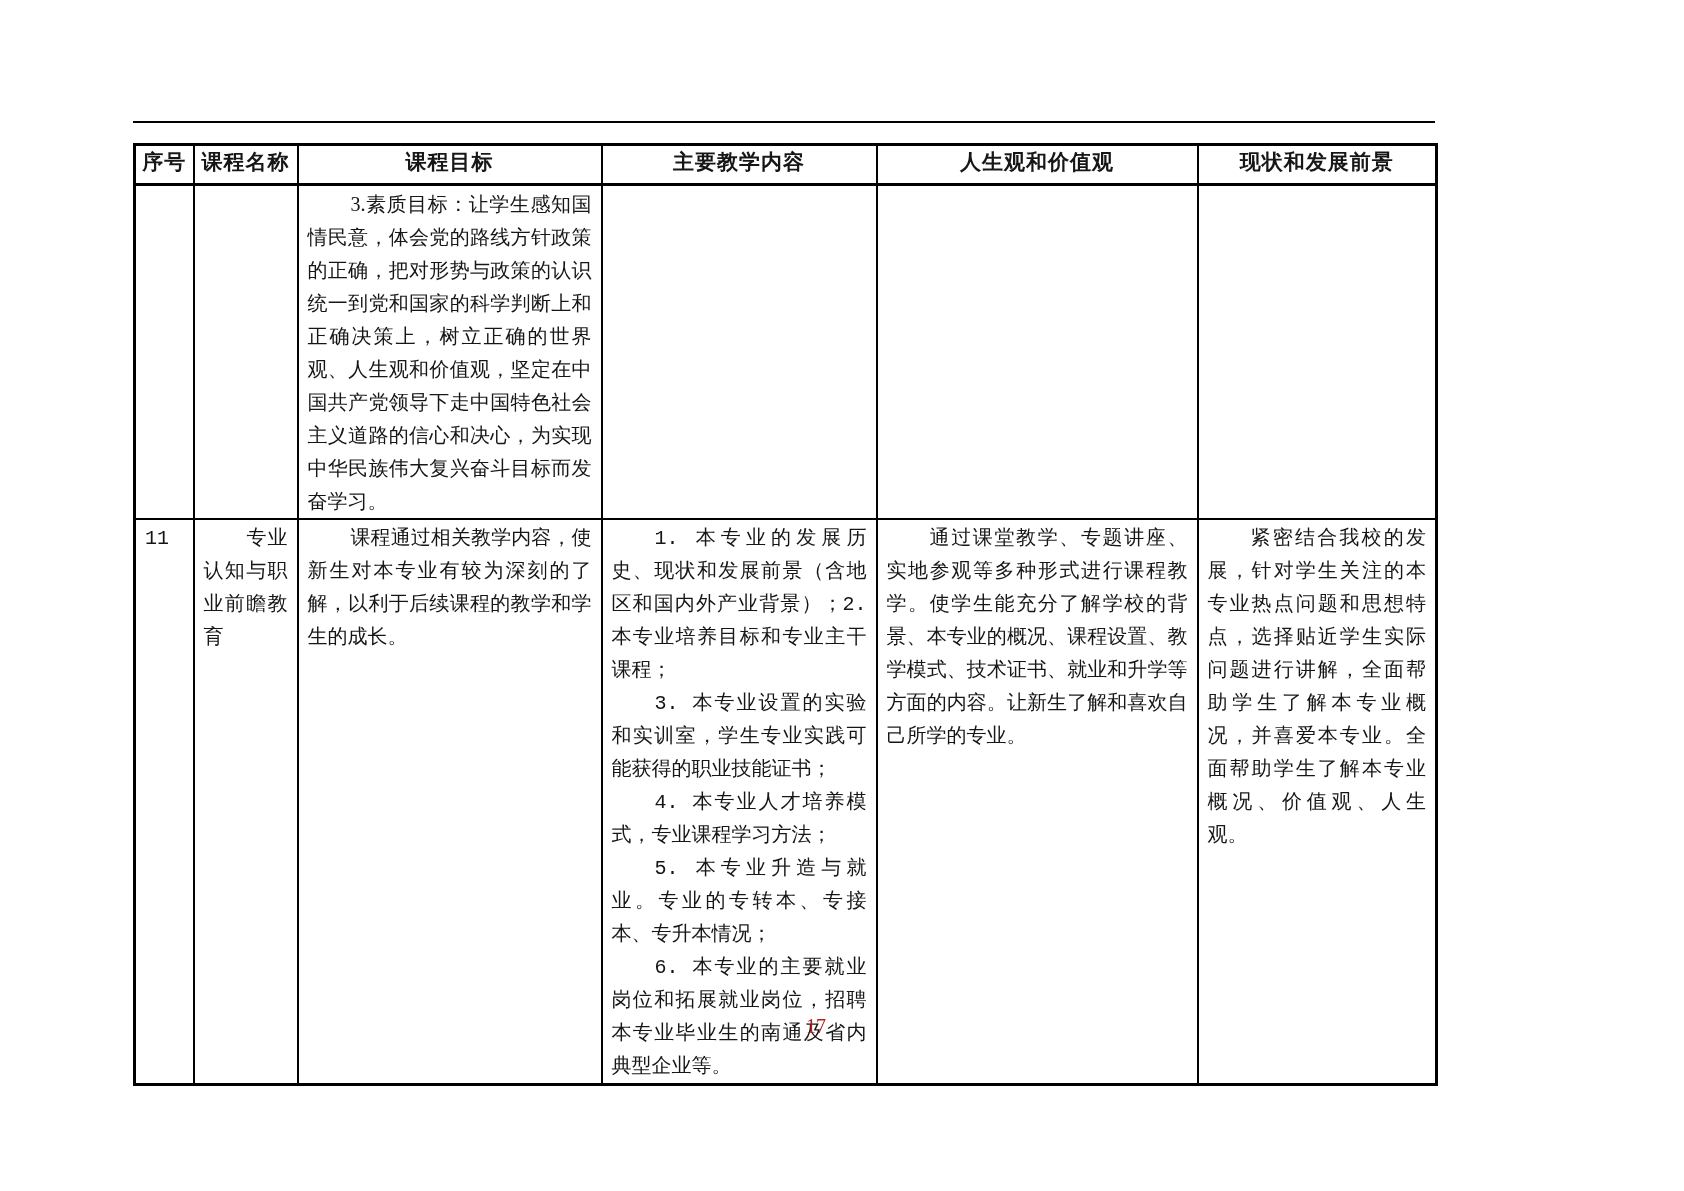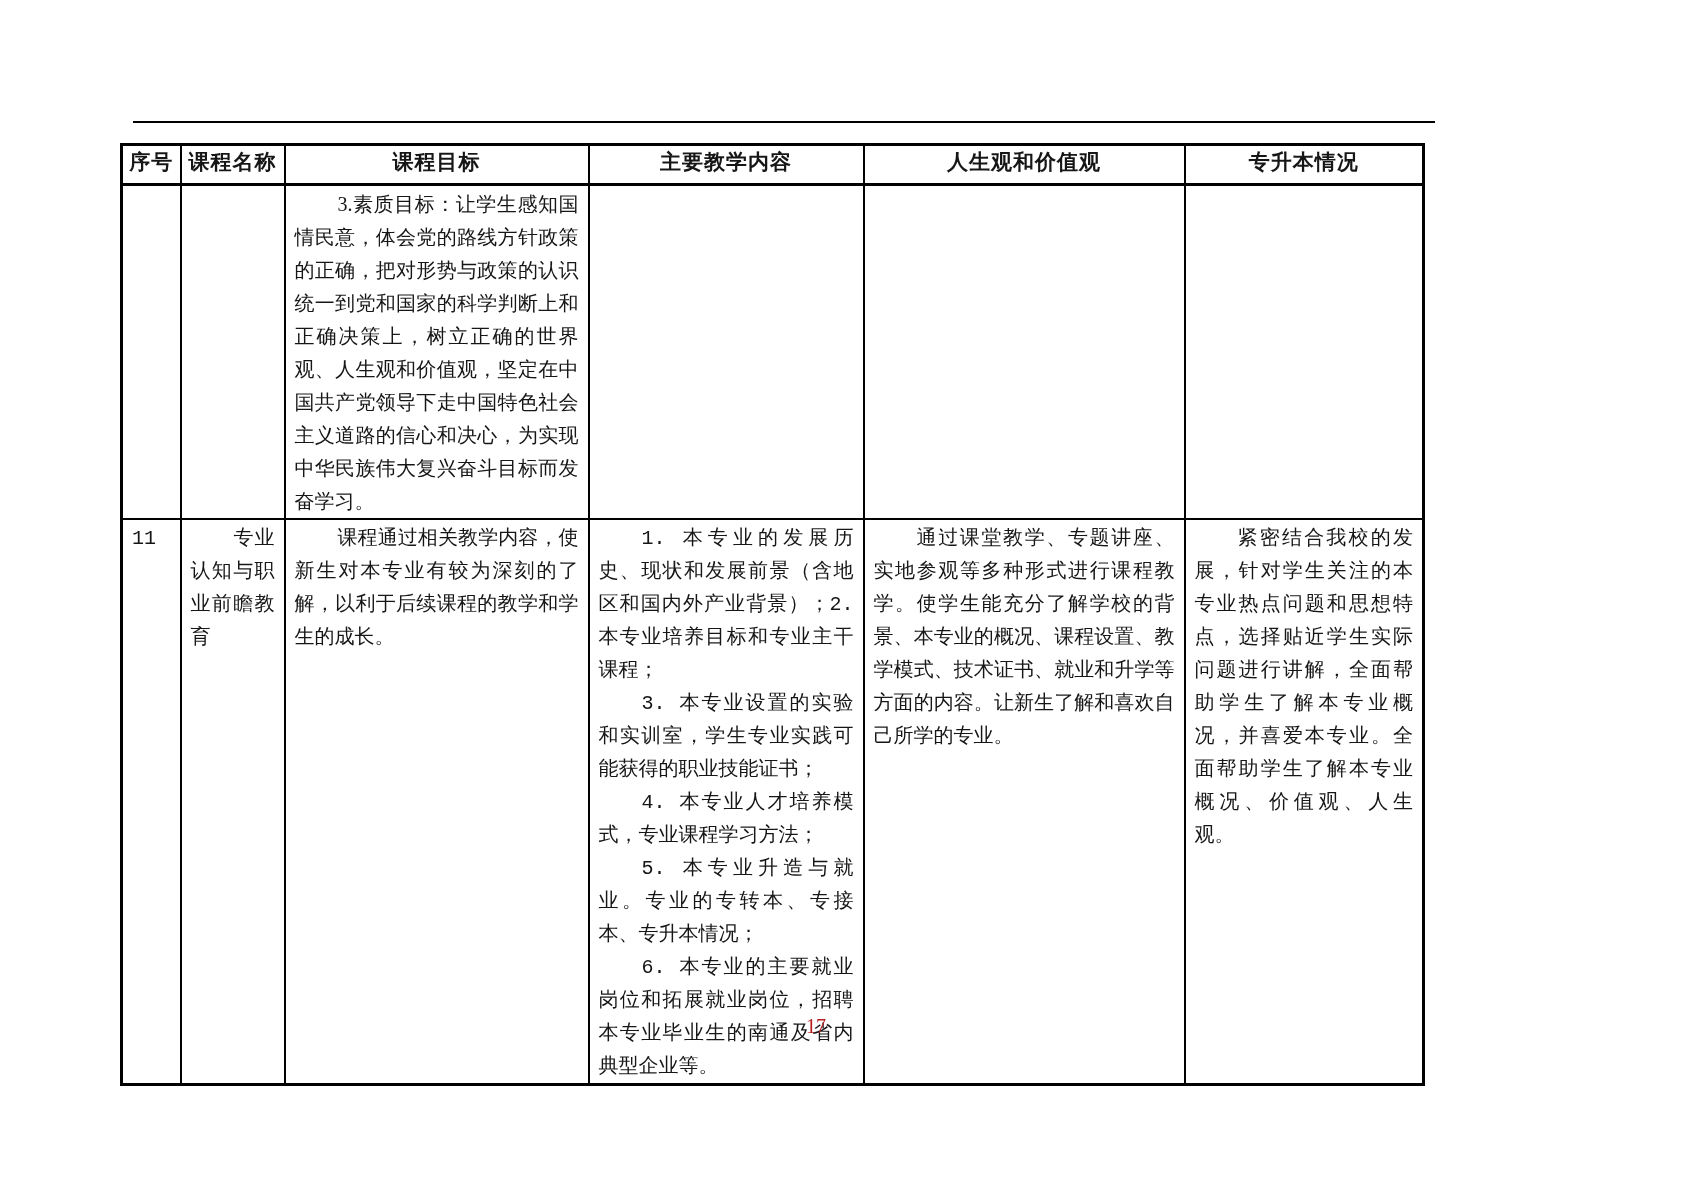--- a/index.html
+++ b/index.html
@@ -19,21 +19,21 @@
   .top-rule {
     position: absolute;
     left: 133px;
     top: 121px;
     width: 1302px;
     height: 2px;
     background: #000000;
   }
   table.courses {
     position: absolute;
-    left: 120px;
+    left: 133px;
     top: 143px;
     width: 1302px;
     border-collapse: collapse;
     table-layout: fixed;
     border: 3px solid #000000;
   }
   table.courses col.c-seq  { width: 59px;  }
   table.courses col.c-name { width: 104px; }
   table.courses col.c-obj  { width: 304px; }
   table.courses col.c-cont { width: 275px; }
@@ -105,21 +105,21 @@
         <col class="c-req">
         <col class="c-ideo">
     </colgroup>
     <thead>
       <tr>
         <th>序号</th>
         <th>课程名称</th>
         <th>课程目标</th>
         <th>主要教学内容</th>
         <th>人生观和价值观</th>
-        <th>专升本情况</th>
+        <th>现状和发展前景</th>
       </tr>
     </thead>
     <tbody>
       <tr class="row-cont">
         <td class="cell-seq"></td>
         <td class="cell-name"></td>
         <td class="cell-obj">
             <p>3.素质目标：让学生感知国情民意，体会党的路线方针政策的正确，把对形势与政策的认识统一到党和国家的科学判断上和正确决策上，树立正确的世界观、人生观和价值观，坚定在中国共产党领导下走中国特色社会主义道路的信心和决心，为实现中华民族伟大复兴奋斗目标而发奋学习。</p>
           </td>
         <td class="cell-cont"></td>

